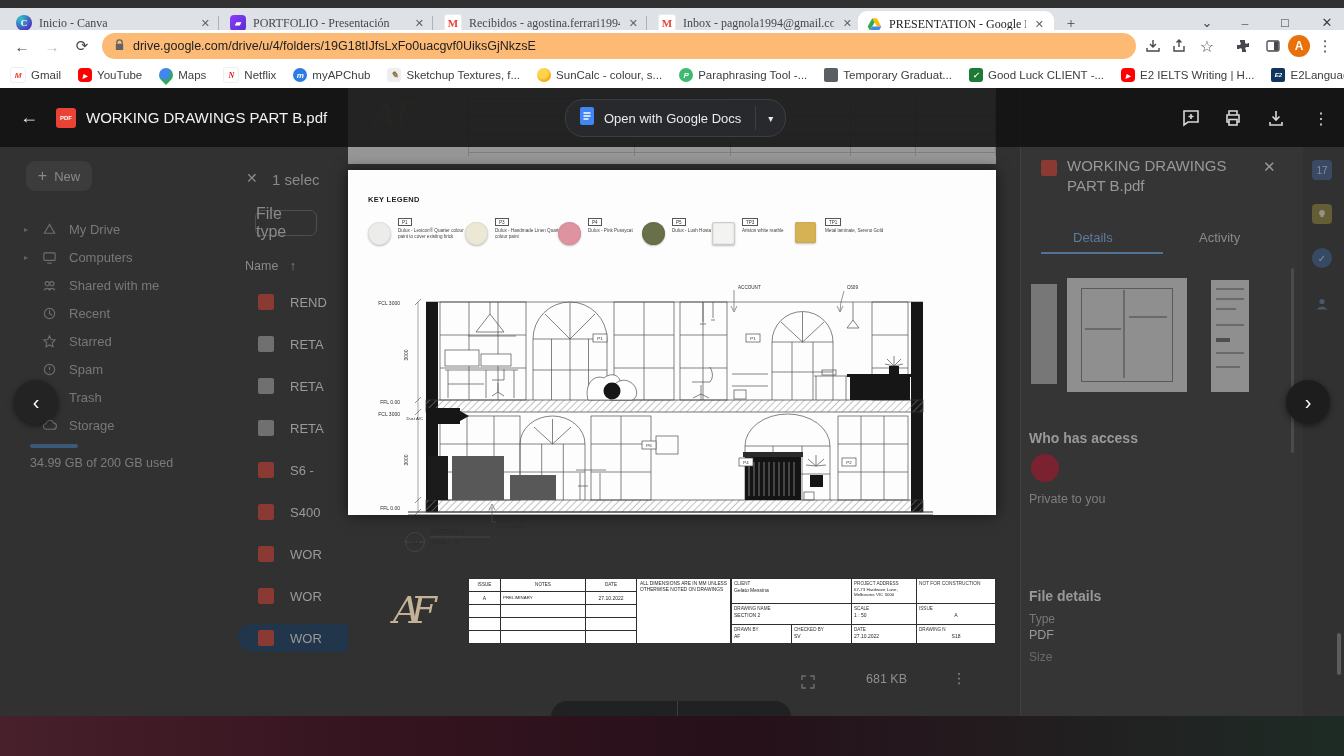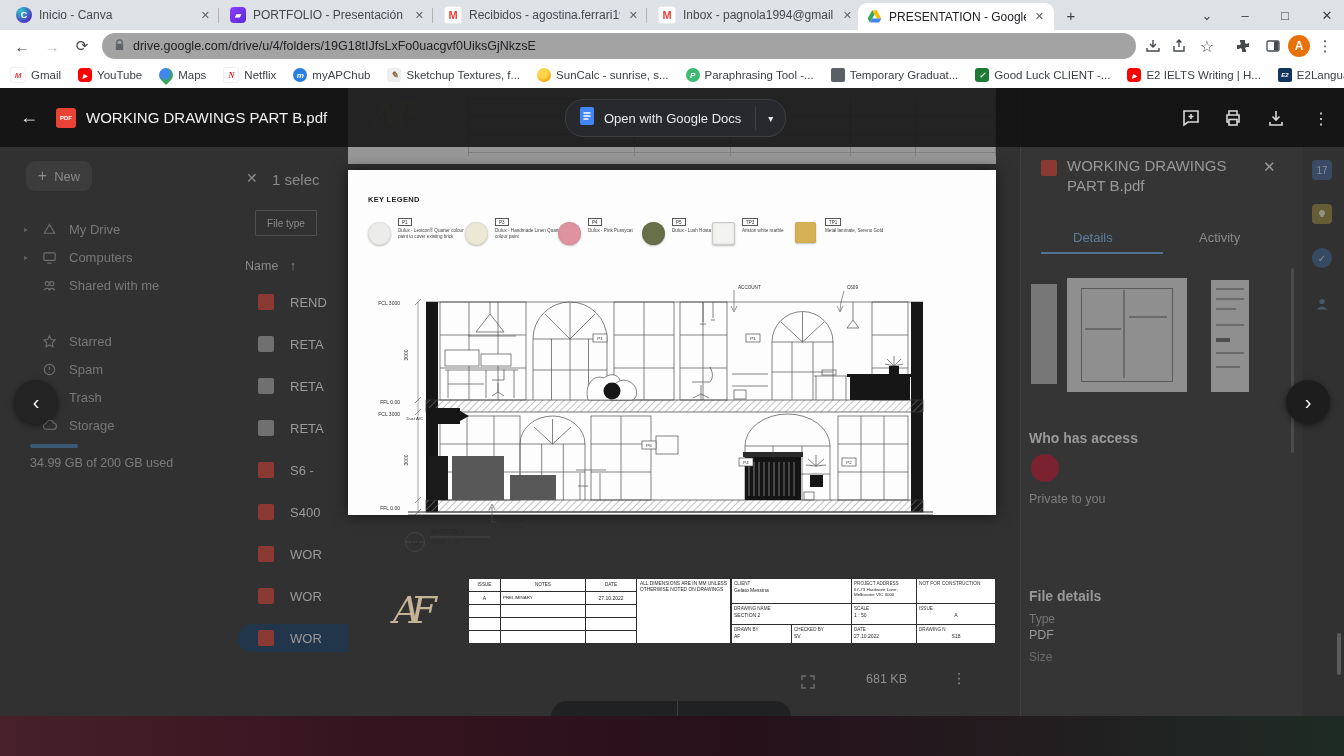--- a/index.html
+++ b/index.html
@@ -1,37 +1,37 @@
 <!DOCTYPE html>
 <html><head>
 <meta charset="utf-8">
 <style>
   html,body{margin:0;padding:0;background:#000;}
   #screen{position:relative;width:1344px;height:756px;overflow:hidden;
     font-family:"Liberation Sans",sans-serif;background:#313131;-webkit-font-smoothing:antialiased;}
   .abs{position:absolute;}
   
-  #tabstrip{left:0;top:0;width:1344px;height:30px;background:#dee1e6;}
+  #tabstrip{left:0;top:8px;width:1344px;height:30px;background:#dee1e6;font-family:Liberation Serif, serif;}
   .tab{top:0;height:30px;width:212px;display:flex;align-items:center;gap:7px;padding:0 8px;box-sizing:border-box;}
   .tab .tab-t{flex:1;font-size:12px;color:#45484d;white-space:nowrap;overflow:hidden;}
   .tab .tab-x{font-size:11px;color:#5f6368;padding:0 2px;}
   .tab-sep{top:8px;width:1px;height:15px;background:#aeb1b6;}
   .tab.active{background:#fff;border-radius:9px 9px 0 0;top:3px;height:27px;}
   .fav{width:16px;height:16px;flex:0 0 16px;border-radius:3px;position:relative;display:flex;align-items:center;justify-content:center;font-size:10px;font-weight:bold;}
   .fav-canva{border-radius:50%;background:radial-gradient(circle at 30% 25%,#2bc8c8,#4f33c0 75%);color:#fff;}
   .fav-canva::after{content:"C";font-size:9px;}
   .fav-canva2{border-radius:4px;background:linear-gradient(135deg,#8b3dff,#5b2bd0);color:#fff;}
   .fav-canva2::after{content:"▰";font-size:8px;color:#fff;}
   .fav-gmail{background:#fff;border:1px solid #ececec;color:#ea4335;}
   .fav-gmail::after{content:"M";font-size:11px;font-weight:bold;}
   .winbtn{top:0;height:30px;width:34px;display:flex;align-items:center;justify-content:center;color:#3b3f44;font-size:13px;}
   
   #addrbar{left:0;top:30px;width:1344px;height:32px;background:#ffffff;}
   .navg{top:4px;width:24px;height:24px;display:flex;align-items:center;justify-content:center;font-size:15px;color:#414549;}
-  #urlpill{left:102px;top:3px;width:1034px;height:26px;background:#a3a3a3;border-radius:14px;display:flex;align-items:center;padding:0 12px;box-sizing:border-box;gap:8px;}
+  #urlpill{left:102px;top:3px;width:1034px;height:26px;background:#fdba74;border-radius:14px;display:flex;align-items:center;padding:0 12px;box-sizing:border-box;gap:8px;}
   #urltext{font-size:12.5px;color:#202124;white-space:nowrap;}
   .addr-ic{top:6px;width:22px;height:20px;display:flex;align-items:center;justify-content:center;color:#45494d;font-size:14px;}
   #avatar{left:1288px;top:5px;width:22px;height:22px;border-radius:50%;background:#e8710a;color:#fff;font-size:12px;font-weight:bold;display:flex;align-items:center;justify-content:center;}
   
   #bkbar{left:0;top:62px;width:1344px;height:26px;background:#fff;display:flex;align-items:center;padding:0 10px;box-sizing:border-box;gap:17px;}
   .bk{display:flex;align-items:center;gap:5px;white-space:nowrap;}
   .bk span.lbl{font-size:11.5px;color:#3c4043;}
   .bki{width:14px;height:14px;border-radius:3px;display:flex;align-items:center;justify-content:center;font-size:8px;font-weight:bold;position:relative;}
   .bki-gmail{background:#fff;border:1px solid #eee;color:#ea4335;}
   .bki-gmail::after{content:"M";}
@@ -222,21 +222,21 @@
     <span class="bk">
         <i class="bki bki-ap"></i>
         <span class="lbl">myAPChub</span>
       </span>
     <span class="bk">
         <i class="bki bki-sk"></i>
         <span class="lbl">Sketchup Textures, f...</span>
       </span>
     <span class="bk">
         <i class="bki bki-sun"></i>
-        <span class="lbl">SunCalc - sunrise, s...</span>
+        <span class="lbl">SunCalc - colour, s...</span>
       </span>
     <span class="bk">
         <i class="bki bki-par"></i>
         <span class="lbl">Paraphrasing Tool -...</span>
       </span>
     <span class="bk">
         <i class="bki bki-tg"></i>
         <span class="lbl">Temporary Graduat...</span>
       </span>
     <span class="bk">
@@ -277,20 +277,28 @@
     </div>
     <div class="nav-item abs" style="top:183px">
       <span class="exp-sp"></span>
       <svg viewBox="0 0 16 16">
           <circle cx="5.5" cy="6" r="2.2"></circle>
           <circle cx="10.5" cy="6" r="2.2"></circle>
           <path d="M2 13q3.5-4 7 0M7 13q3.5-4 7 0"></path>
         </svg>
       <span>Shared with me</span>
     </div>
+    <div class="nav-item abs" style="top:211px">
+      <span class="exp-sp"></span>
+      <svg viewBox="0 0 16 16">
+          <circle cx="8" cy="8" r="5.5"></circle>
+          <path d="M8 4.5V8l2.5 1.8"></path>
+        </svg>
+      <span>Recent</span>
+    </div>
     <div class="nav-item abs" style="top:239px">
       <span class="exp-sp"></span>
       <svg viewBox="0 0 16 16">
           <path d="m8 2 1.8 3.8 4.2.6-3 3 .7 4.1L8 11.6l-3.7 1.9.7-4.1-3-3 4.2-.6z"></path>
         </svg>
       <span>Starred</span>
     </div>
     <div class="nav-item abs" style="top:295px">
       <span class="exp-sp"></span>
       <svg viewBox="0 0 16 16">
@@ -311,21 +319,21 @@
       <svg viewBox="0 0 16 16">
           <path d="M4.5 12a3 3 0 0 1 0-6 4 4 0 0 1 7.8-.6A3 3 0 0 1 11.8 12z"></path>
         </svg>
       <span>Storage</span>
     </div>
     <div class="abs" style="left:30px;top:356px;width:48px;height:4px;border-radius:2px;background:#3c5a78"></div>
     <div class="abs" style="left:30px;top:368px;font-size:12.5px;color:#7c7c7c">34.99 GB of 200 GB used</div>
 
     <div class="abs" style="left:246px;top:82px;color:#8a8a8a;font-size:14px">✕</div>
     <div class="abs" style="left:272px;top:83px;font-size:15px;color:#8a8a8a;white-space:nowrap">1 selec</div>
-    <div class="abs" style="left:255px;top:122px;width:60px;height:24px;border:1px solid #4f4f4f;border-radius:1px;display:flex;align-items:center;justify-content:center;font-size:10px;color:#8a8a8a">File type</div>
+    <div class="abs" style="left:255px;top:122px;width:60px;height:24px;border:1px solid #4f4f4f;border-radius:7px;display:flex;align-items:center;justify-content:center;font-size:16px;color:#8a8a8a">File type</div>
     <div class="abs" style="left:245px;top:171px;font-size:12.5px;color:#8a8a8a">
       <span>Name</span>
       <span style="margin-left:8px">↑</span>
     </div>
 
     <div class="abs" style="left:238px;top:536px;width:110px;height:28px;background:#21354b;border-radius:14px 0 0 14px"></div>
 
     <div class="file-row abs" style="left:258px;top:202px;width:90px">
         <span class="fico fico-pdf"></span>
         <span class="fname">REND</span>

